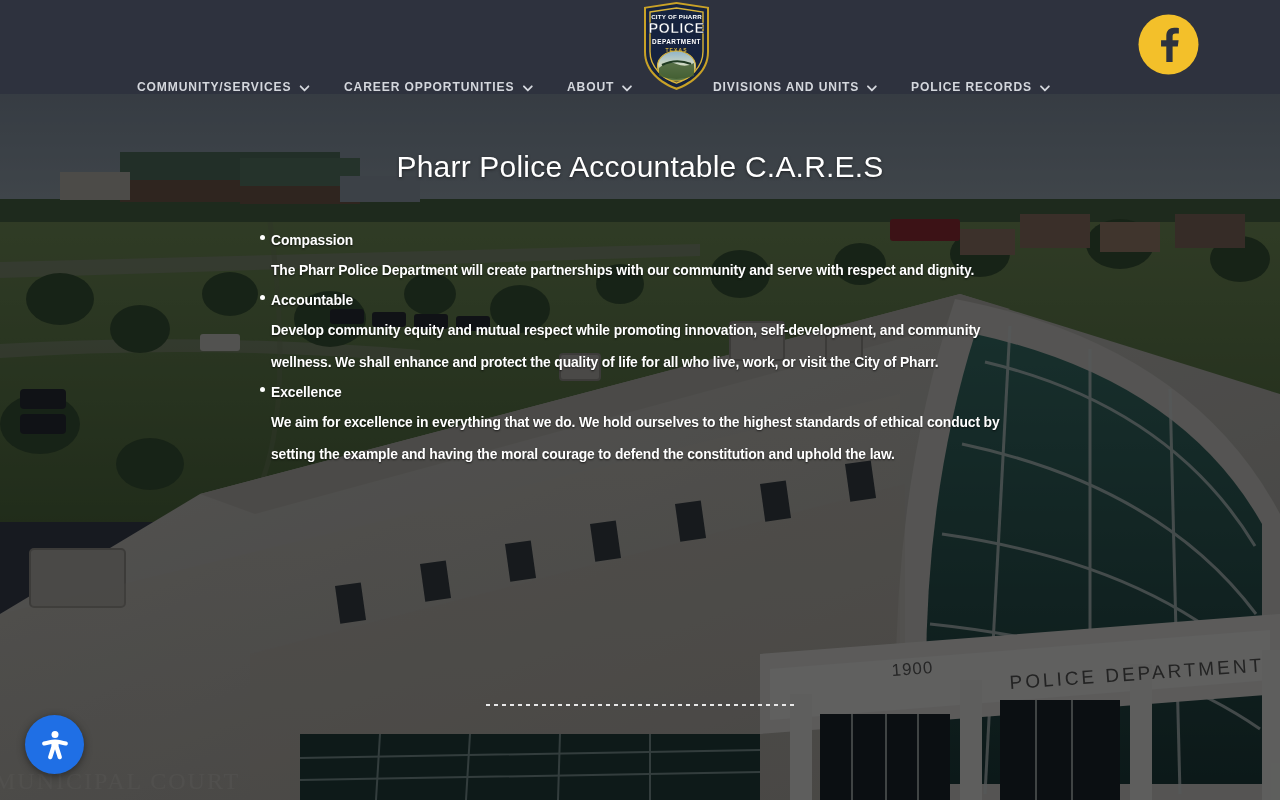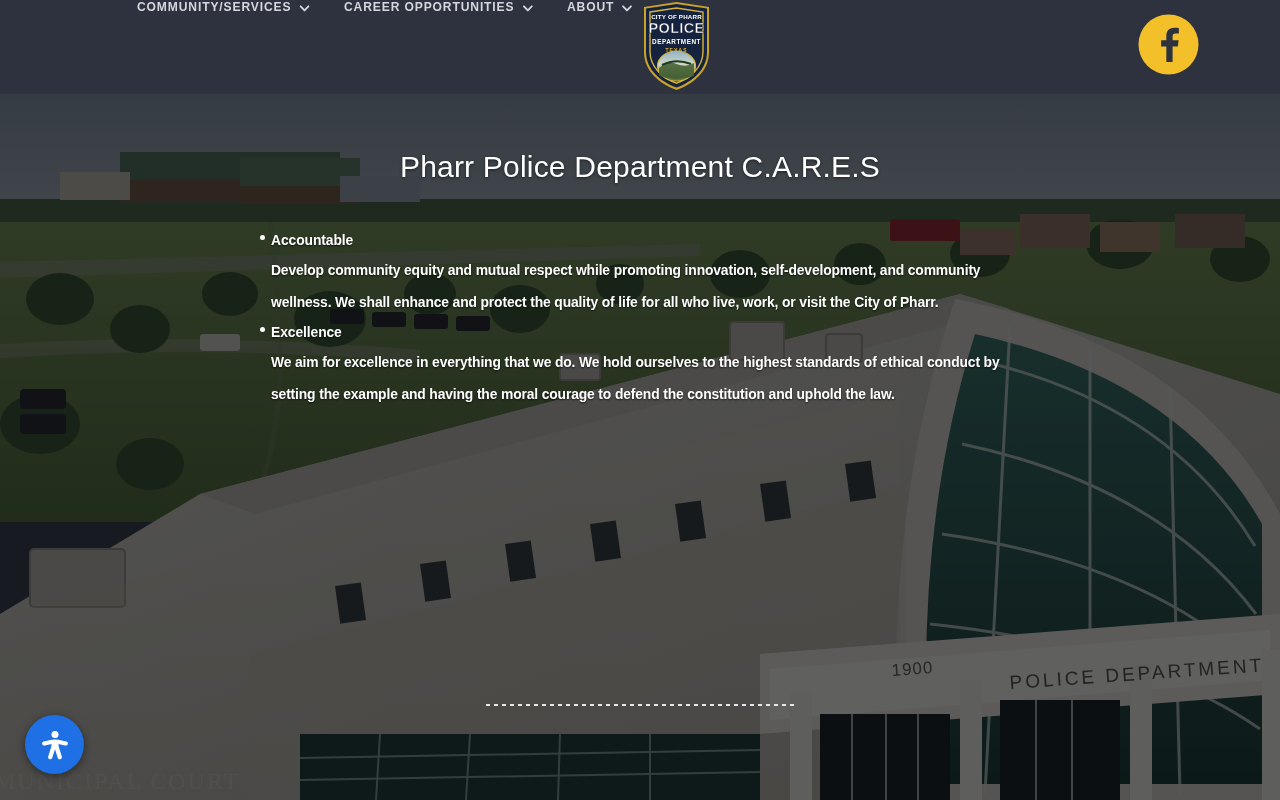--- a/index.html
+++ b/index.html
@@ -13,21 +13,21 @@
   
   #topnav{
     position:absolute; top:0; left:0; width:1280px; height:94px;
     background:#2e323e; z-index:40;
   }
   #nav-inner{
     position:relative; width:1280px; height:94px;
   }
   .nav-group{
     position:absolute; top:0; height:94px;
-    display:flex; align-items:flex-start;
+    display:flex; align-items:flex-end;
   }
   #nav-left{ left:137px; }
   #nav-right{ left:713px; }
   .nav-item{
     display:flex; align-items:center;
     color:#d4d7dd;
     font-size:12.6px; font-weight:bold;
     letter-spacing:.9px;
     text-transform:uppercase;
     white-space:nowrap;
@@ -170,20 +170,40 @@
       <div class="nav-item">
         <span class="nav-label">ABOUT</span>
         <span class="chev">
           <svg width="11" height="11" viewBox="0 0 11 11">
               <path d="M1.4 3.3 L5.5 7.4 L9.6 3.3" fill="none" stroke="#d4d7dd" stroke-width="1.9" stroke-linecap="round" stroke-linejoin="round"></path>
             </svg>
         </span>
       </div>
     </div>
 
+    <div class="nav-group" id="nav-right">
+
+      <div class="nav-item">
+        <span class="nav-label">DIVISIONS AND UNITS</span>
+        <span class="chev">
+          <svg width="11" height="11" viewBox="0 0 11 11">
+              <path d="M1.4 3.3 L5.5 7.4 L9.6 3.3" fill="none" stroke="#d4d7dd" stroke-width="1.9" stroke-linecap="round" stroke-linejoin="round"></path>
+            </svg>
+        </span>
+      </div>
+
+      <div class="nav-item">
+        <span class="nav-label">POLICE RECORDS</span>
+        <span class="chev">
+          <svg width="11" height="11" viewBox="0 0 11 11">
+              <path d="M1.4 3.3 L5.5 7.4 L9.6 3.3" fill="none" stroke="#d4d7dd" stroke-width="1.9" stroke-linecap="round" stroke-linejoin="round"></path>
+            </svg>
+        </span>
+      </div>
+    </div>
 
     <div id="logo">
       <svg width="69" height="88" viewBox="0 0 69 88">
         <defs>
           <clipPath id="shieldclip">
             <path d="M4 6 L34.5 1.5 L65 6 L65 50 C65 68 50 80 34.5 86 C19 80 4 68 4 50 Z"></path>
           </clipPath>
           <linearGradient id="scene" x1="0" y1="0" x2="0" y2="1">
             <stop offset="0%" stop-color="#8fb3c9"></stop>
             <stop offset="45%" stop-color="#cfd8c2"></stop>
@@ -362,24 +382,29 @@
       <text x="892" y="582" font-family="'Liberation Sans',sans-serif" font-size="17" fill="#55534d" letter-spacing="1" transform="rotate(-4 892 582)">1900</text>
 
       <text x="-6" y="695" font-family="'Liberation Serif',serif" font-size="24" fill="#cfcabf" letter-spacing="2" opacity=".55">MUNICIPAL COURT</text>
     </svg>
   </div>
 
   <div id="hero-overlay"></div>
 
   <div id="hero-content">
 
-    <h1 id="page-title">Pharr Police Department C.A.R.E.S</h1>
+    <h1 id="page-title">Pharr Police Accountable C.A.R.E.S</h1>
 
     <ul id="cares-list">
 
+      <li>
+        <span class="dot"></span>
+        <span class="value-name">Compassion</span>
+        <span class="value-desc">The Pharr Police Department will create partnerships with our community and serve with respect and dignity.</span>
+      </li>
 
       <li>
         <span class="dot"></span>
         <span class="value-name">Accountable</span>
         <span class="value-desc">Develop community equity and mutual respect while promoting innovation, self-development, and community wellness. We shall enhance and protect the quality of life for all who live, work, or visit the City of Pharr.</span>
       </li>
 
 
       <li>
         <span class="dot"></span>

